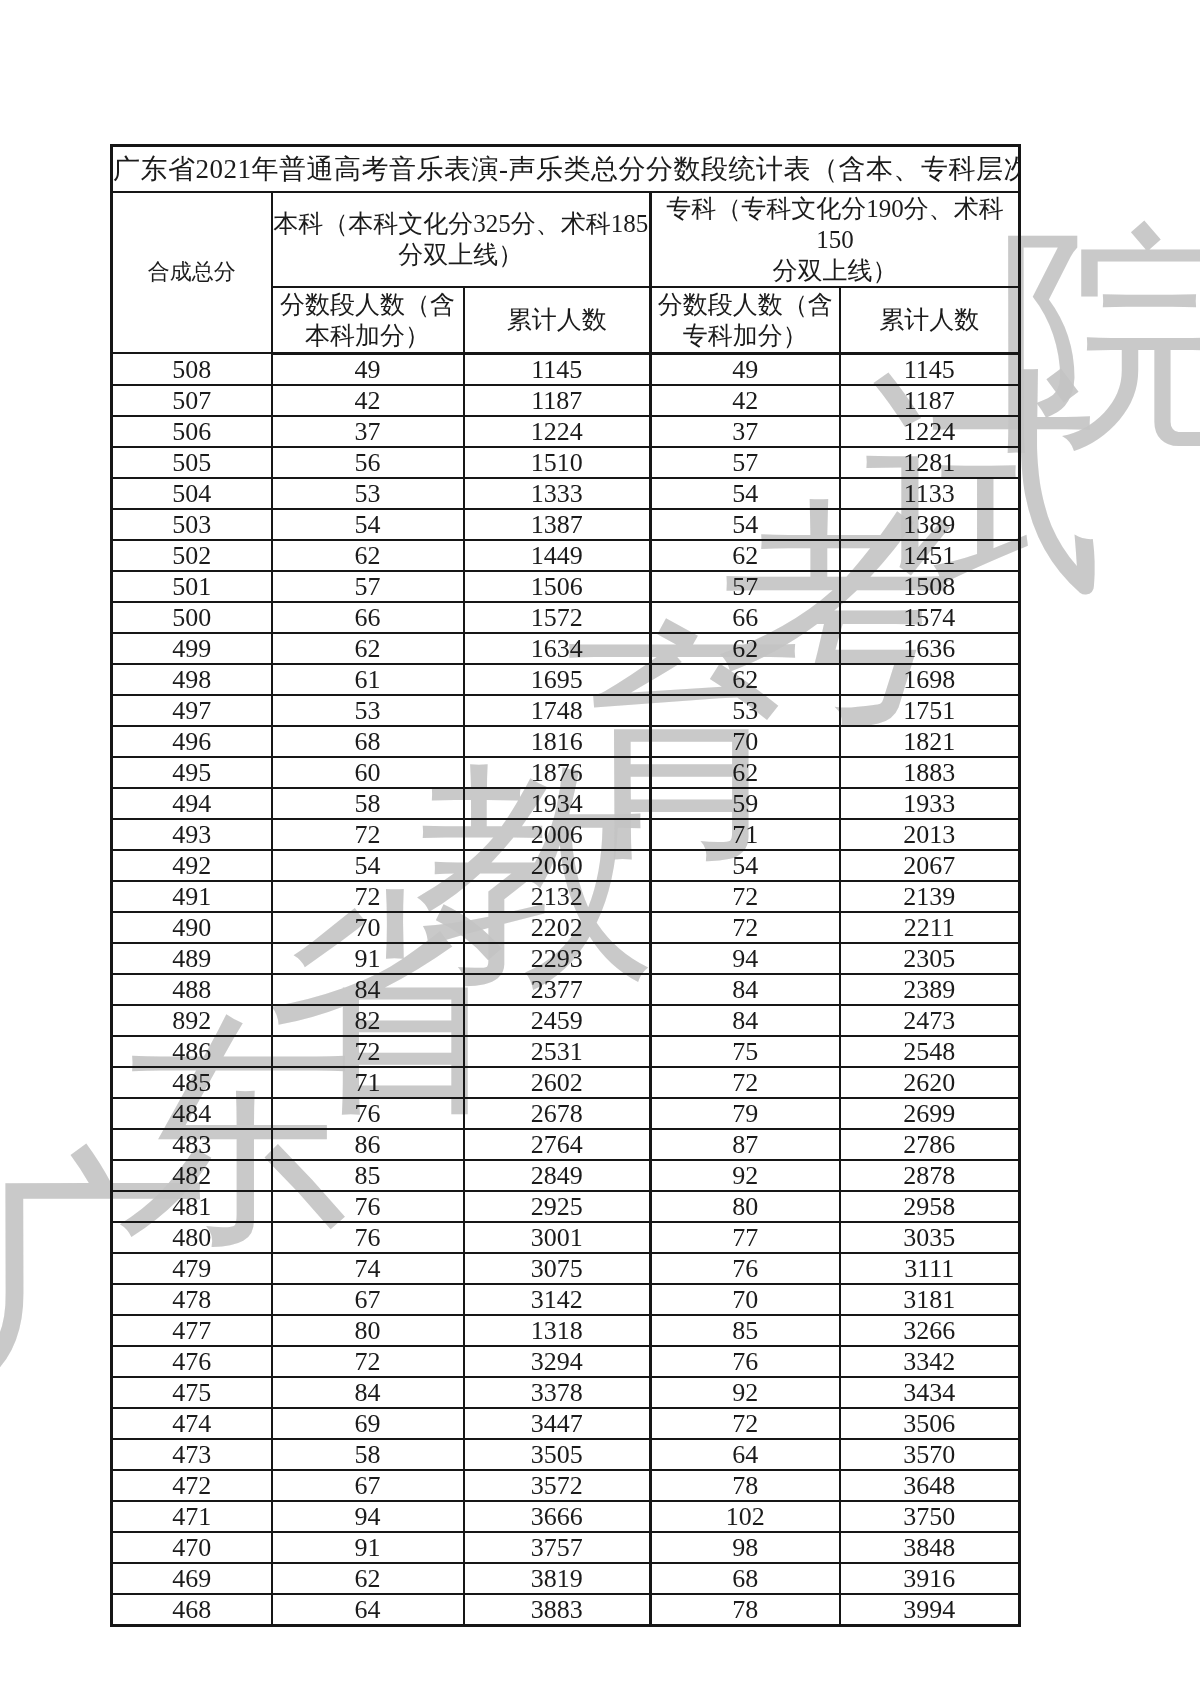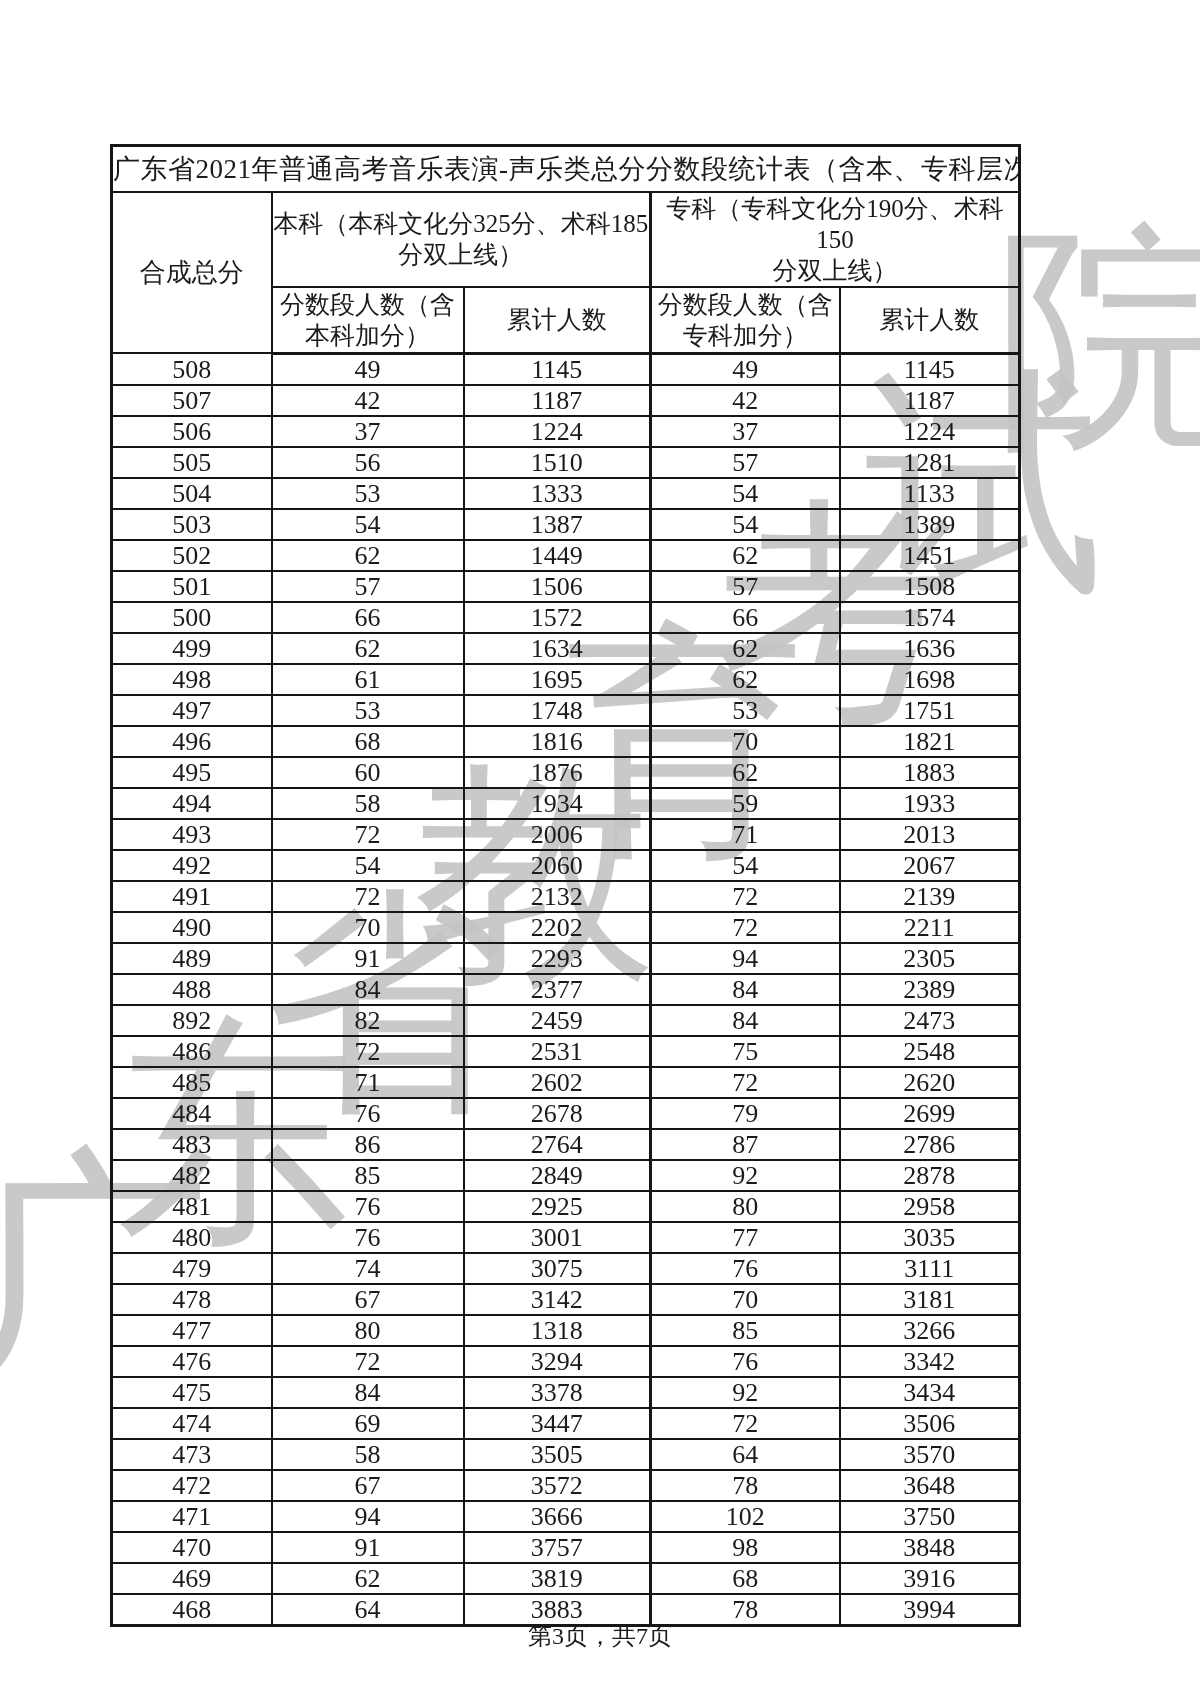--- a/index.html
+++ b/index.html
@@ -43,21 +43,21 @@
     overflow: hidden;
   }
   tr.title-row { height: 46px; }
   .title-cell {
     font-size: 27px;
     letter-spacing: 0.5px;
     white-space: nowrap;
   }
   tr.group-row { height: 66px; }
   tr.sub-row { height: 66px; }
-  .score-head { font-size: 26px; }
+  .score-head { font-size: 22px; }
   .group-head, .sub-head {
     font-size: 25px;
     line-height: 1.25;
     white-space: pre-line;
   }
   .sub-row td { border-bottom: 3px solid #161616; }
   td.thick-left { border-left: 3px solid #161616; text-align: center; }
   tr.data-row { height: 29.3px; }
   tr.data-row td {
     font-size: 26px;
@@ -402,15 +402,14 @@
         <tr class="data-row">
           <td>468</td>
           <td>64</td>
           <td>3883</td>
           <td class="thick-left">78</td>
           <td>3994</td>
         </tr>
       </tbody>
   </table>
 
-  <div class="footer">第3页，共7页</div>
 
 </div>
 
 </body></html>

